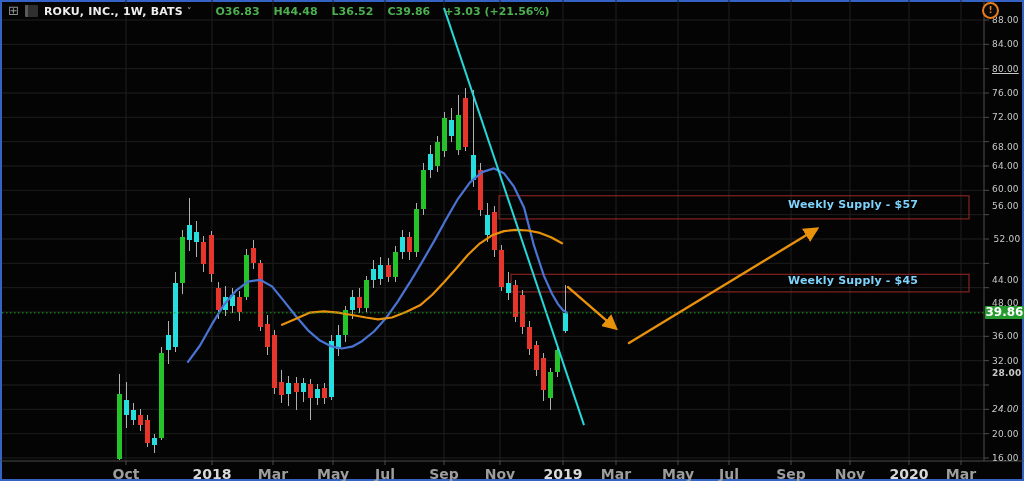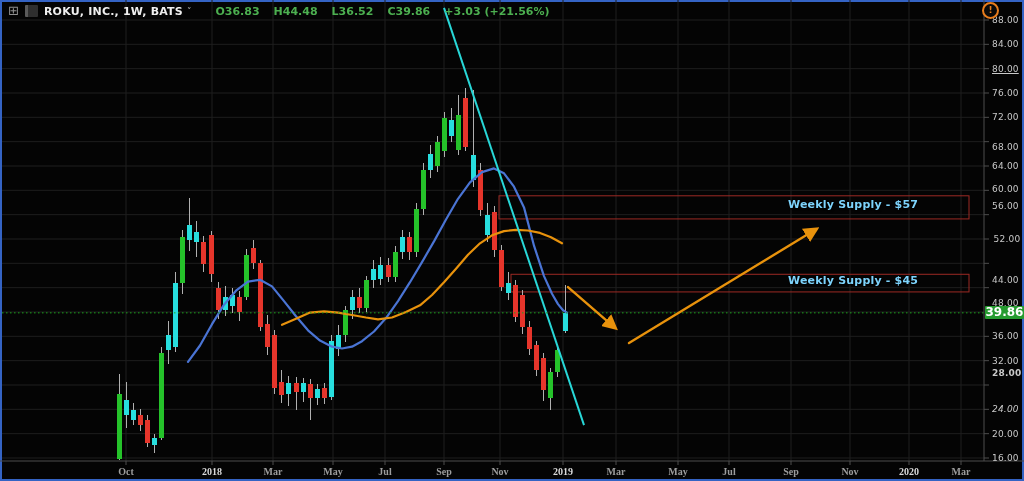--- a/index.html
+++ b/index.html
@@ -24,22 +24,22 @@
   .alert{
     position:absolute;left:982px;top:2px;width:13px;height:13px;border:2px solid #e87d1d;
     border-radius:50%;color:#e87d1d;font-size:9px;font-weight:bold;text-align:center;
     line-height:13px;z-index:40;cursor:pointer;background:#0a0a0a;
   }
   .ylab{
     position:absolute;left:992px;width:30px;font-size:9px;color:#c9c9c9;
     text-align:left;z-index:20;letter-spacing:.2px;
   }
   .xlab{
-    position:absolute;top:466px;font-size:10px;font-weight:bold;color:#9d9d9d;
-    transform:translateX(-50%);z-index:20;font-family:Liberation Serif, serif;
+    position:absolute;top:466px;font-size:14px;font-weight:bold;color:#9d9d9d;
+    transform:translateX(-50%);z-index:20;
   }
   .xlab.year{color:#d9d9d9;}
   .pricetag{
     position:absolute;left:985px;top:306px;width:39px;height:13px;background:#259b2f;
     color:#fff;font-size:12px;font-weight:bold;text-align:center;line-height:13px;
     z-index:25;border-radius:1px;
   }
   .zlabel{
     position:absolute;color:#7dd3fc;font-size:11px;font-weight:600;z-index:22;
     text-shadow:1px 1px 2px #000;letter-spacing:.2px;cursor:pointer;white-space:nowrap;

